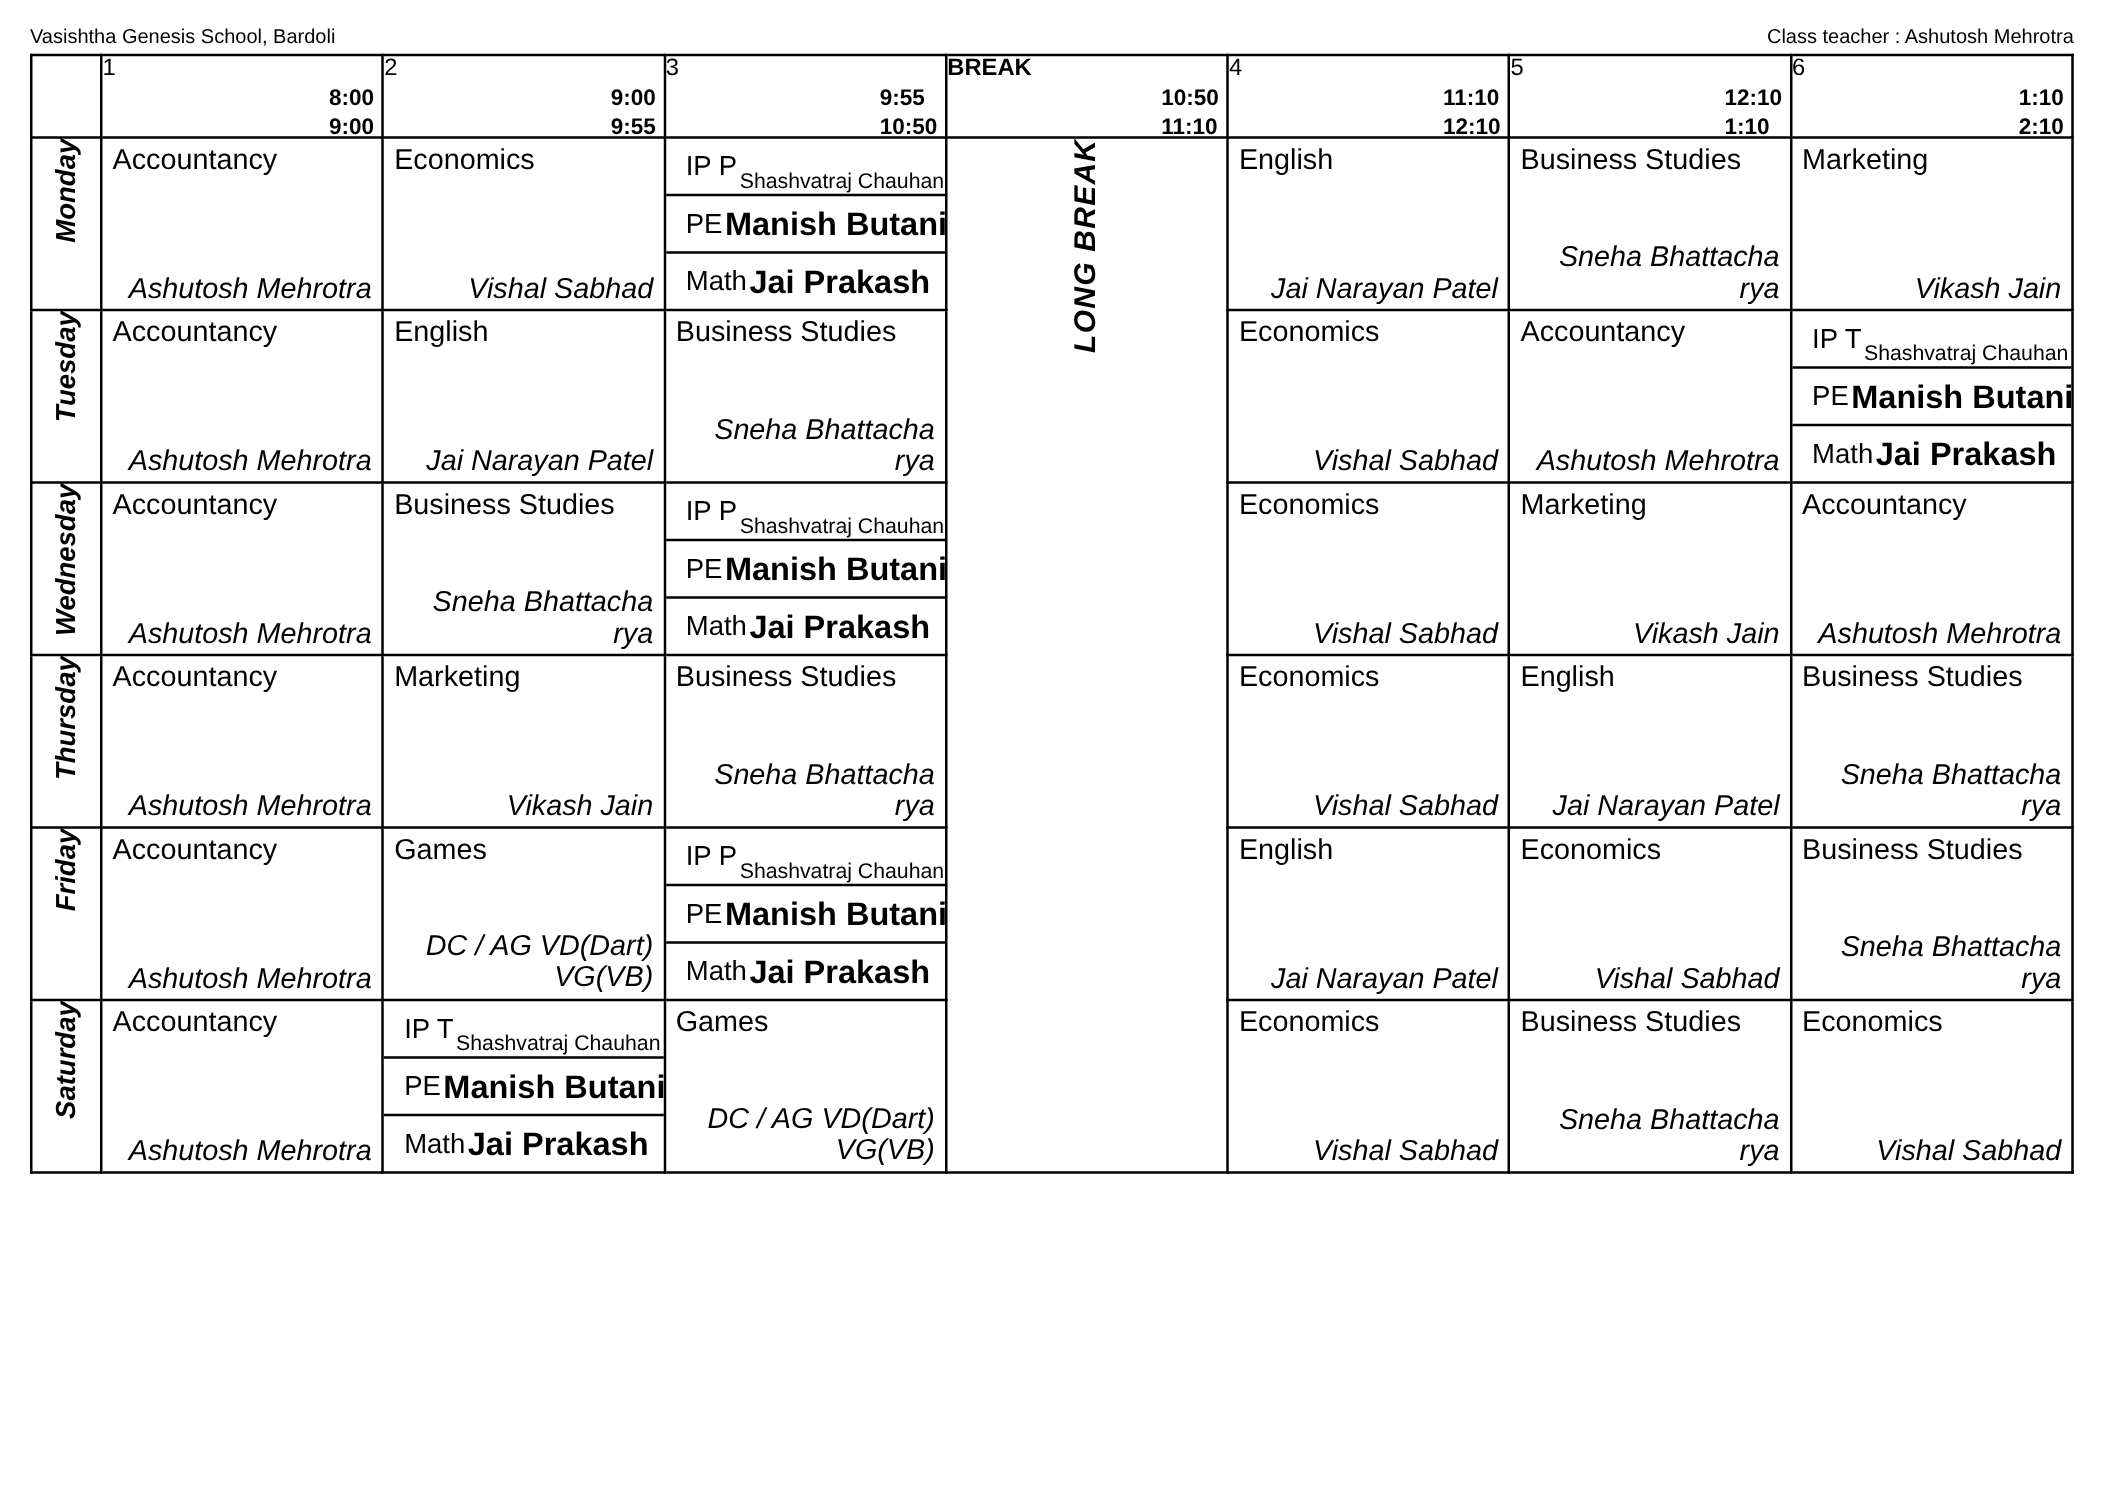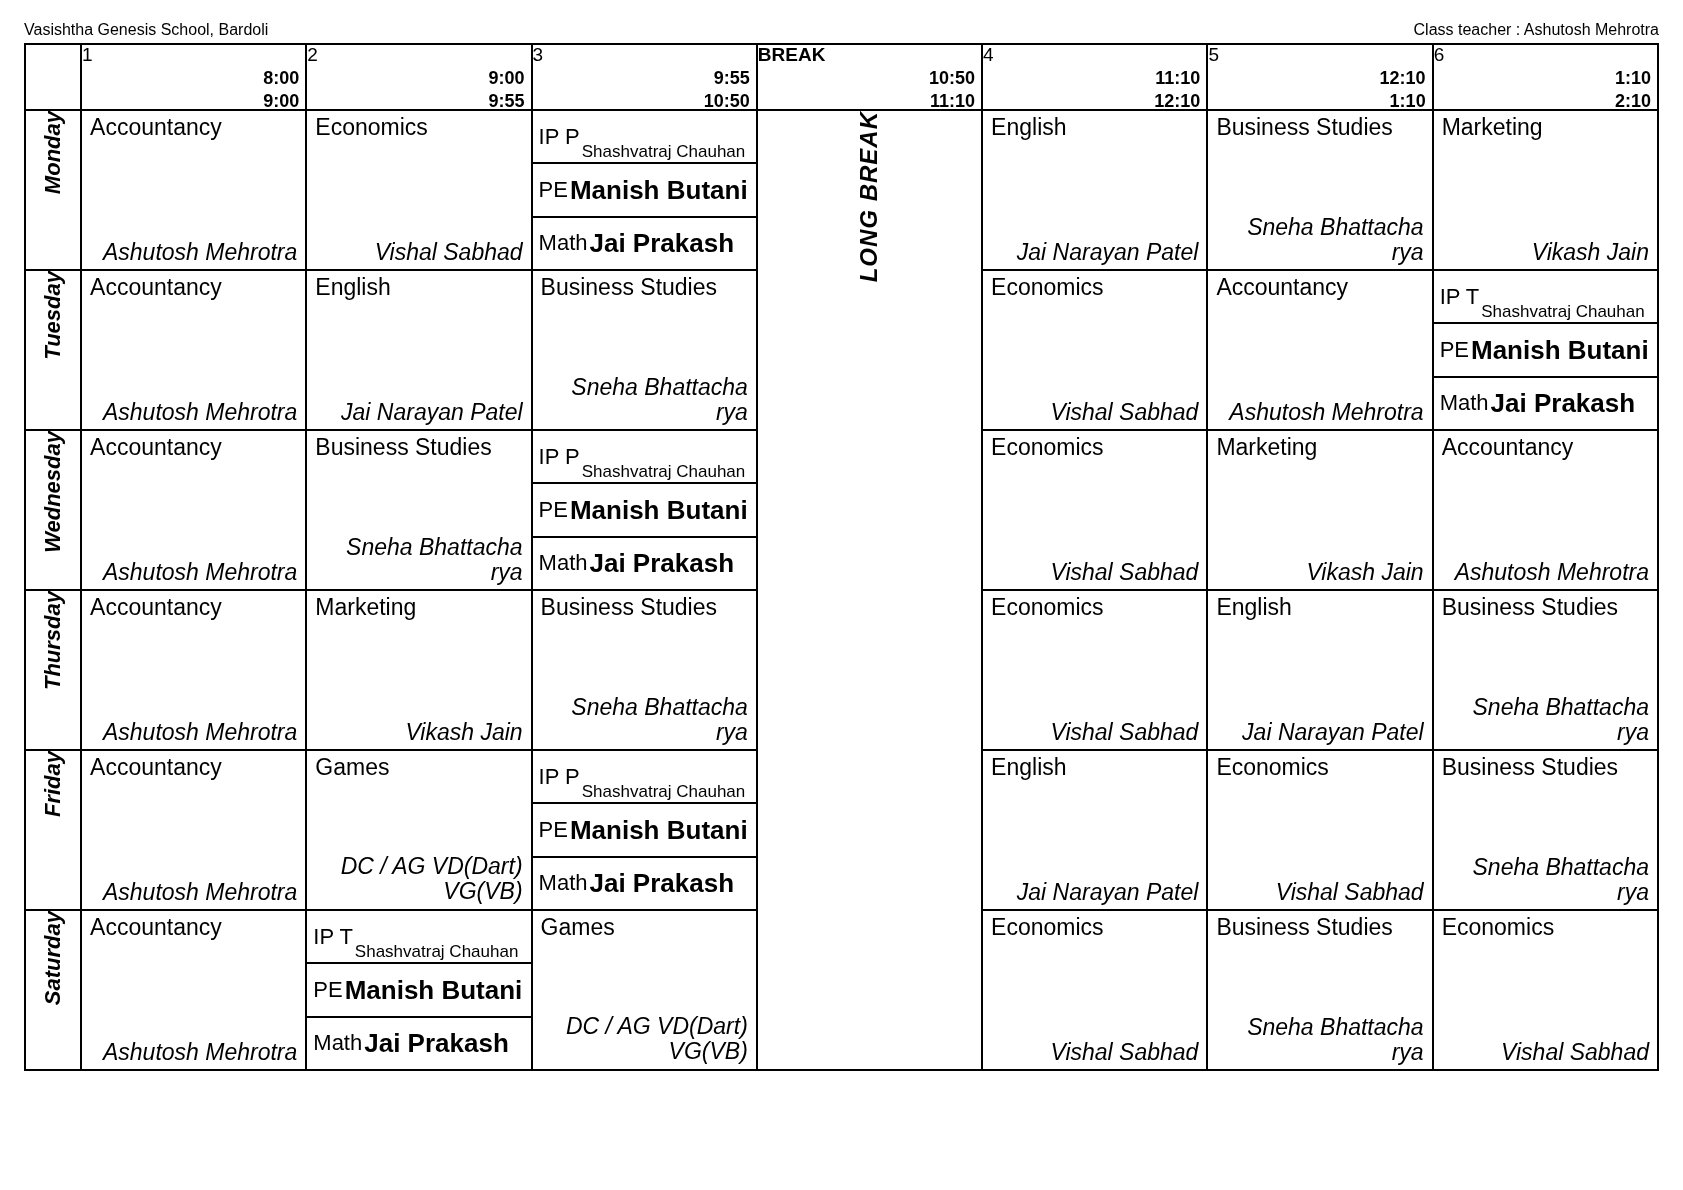--- a/index.html
+++ b/index.html
@@ -63,21 +63,21 @@
   .hdr-break {
     font-size: 19px;
     font-weight: bold;
     text-align: left;
     line-height: 1.05;
   }
   .hdr-times {
     position: absolute;
     right: 6px;
     top: 22px;
-    text-align: right;
+    text-align: left;
     font-size: 18px;
     font-weight: bold;
     line-height: 1.25;
   }
   .daycol {
     width: 52px;
     text-align: center;
     vertical-align: middle;
     position: relative;
   }
@@ -86,21 +86,21 @@
     font-style: italic;
     font-weight: bold;
     writing-mode: vertical-rl;
     transform: rotate(180deg);
     white-space: nowrap;
     display: inline-block;
     line-height: 1;
   }
   .lesson {
     position: relative;
-    height: 160px;
+    height: 138px;
     box-sizing: border-box;
   }
   .simple {
     position: relative;
     width: 100%;
     height: 100%;
     box-sizing: border-box;
     padding: 4px 8px 4px 8px;
   }
   .subj {
@@ -123,21 +123,21 @@
     width: 100%;
     height: 100%;
     display: flex;
     flex-direction: column;
   }
   .split-row {
     flex: 1 1 0;
     border-bottom: 2px solid #000;
     display: flex;
     align-items: center;
-    padding: 0 6px;
+    padding: 0 16px;
     box-sizing: border-box;
     min-height: 0;
     text-align: center;
   }
   .split-row:last-child { border-bottom: none; }
   .sp-subj {
     font-size: 22px;
     white-space: nowrap;
     line-height: 1;
   }

